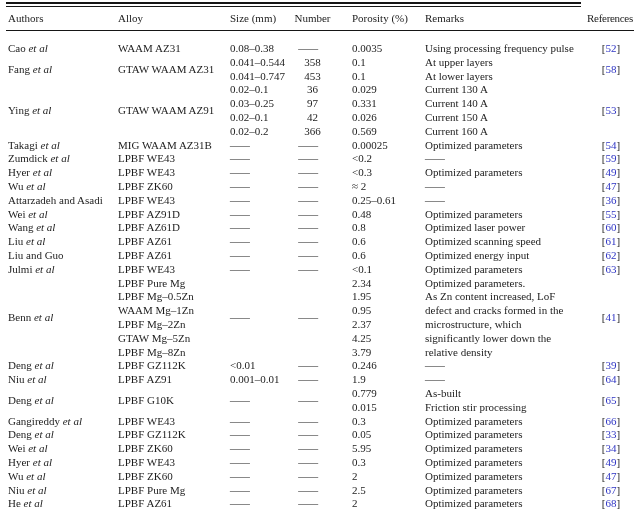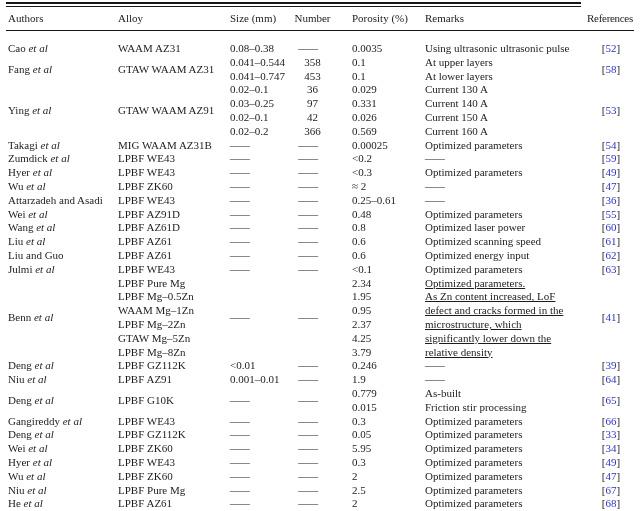--- a/index.html
+++ b/index.html
@@ -18,21 +18,21 @@
     padding:0;line-height:13.8px;vertical-align:middle;white-space:nowrap;
     overflow:visible;font-size:11px;
   }
   tbody tr:first-child td{padding-top:11px;}
   .c-authors{padding-left:2px !important;}
   .c-number{text-align:center;padding-right:9px !important;}
   .c-porosity{padding-left:10px !important;}
   .c-remarks{padding-left:2px !important;margin-top:34px;}
   .c-refs{padding-left:2px !important;text-align:center;}
   th.c-refs{padding-left:0 !important;letter-spacing:-0.3px;}
-  .pre-line{white-space:pre-line !important;text-decoration:underline;}
+  .pre-line{white-space:pre-line !important;}
   .dash{display:inline-block;transform:scaleX(1.8);transform-origin:0 60%;}
   .dash-r{transform-origin:100% 60% !important;}
   .ref-num{color:#2e34c4;}
   .etal{font-style:italic;}
   .foot{height:4px;}
 </style>
 </head>
 <body>
 
 <div class="page">
@@ -58,21 +58,21 @@
         <th class="c-refs">References</th>
       </tr>
     </thead>
     <tbody>
         <tr>
           <td class="c-authors"><span>Cao</span><span class="etal"> et al</span></td>
           <td class="c-alloy">WAAM AZ31</td>
           <td class="c-size">0.08–0.38</td>
           <td class="c-number"><span class="dash dash-r">—</span></td>
           <td class="c-porosity">0.0035</td>
-          <td class="c-remarks">Using ultrasonic ultrasonic pulse</td>
+          <td class="c-remarks">Using processing frequency pulse</td>
           <td class="c-refs">[<span class="ref-num">52</span>]</td>
         </tr>
         <tr>
           <td class="c-authors" rowspan="2"><span>Fang</span><span class="etal"> et al</span></td>
           <td class="c-alloy" rowspan="2">GTAW WAAM AZ31</td>
           <td class="c-size">0.041–0.544</td>
           <td class="c-number">358</td>
           <td class="c-porosity">0.1</td>
           <td class="c-remarks">At upper layers</td>
           <td class="c-refs" rowspan="2">[<span class="ref-num">58</span>]</td>

